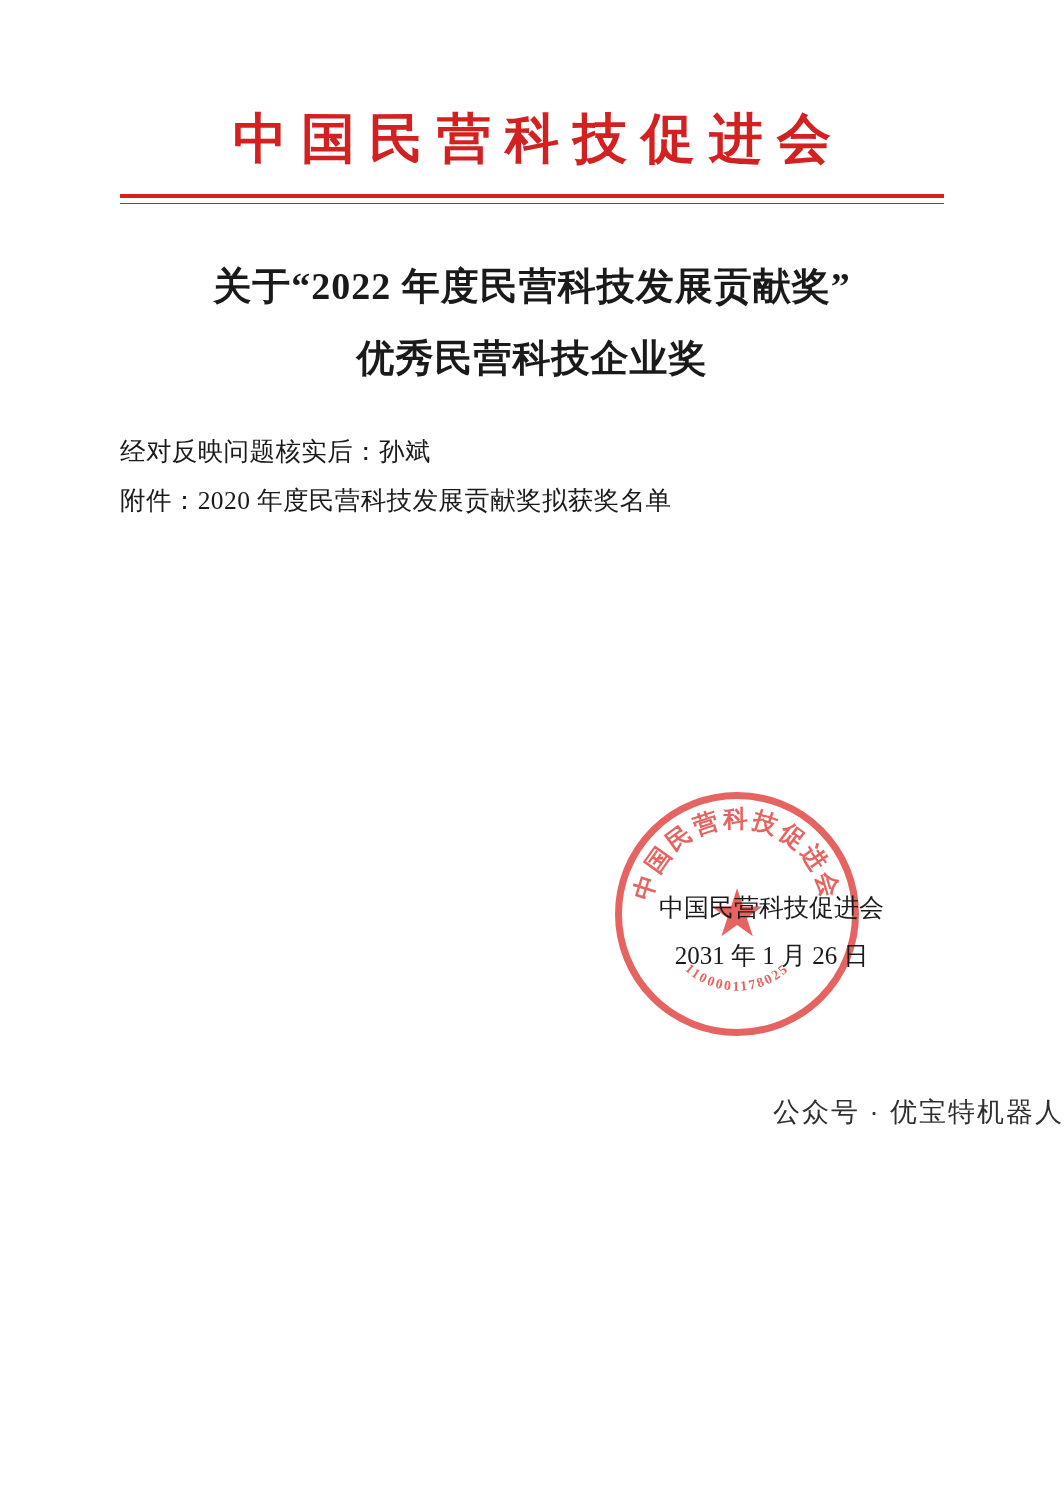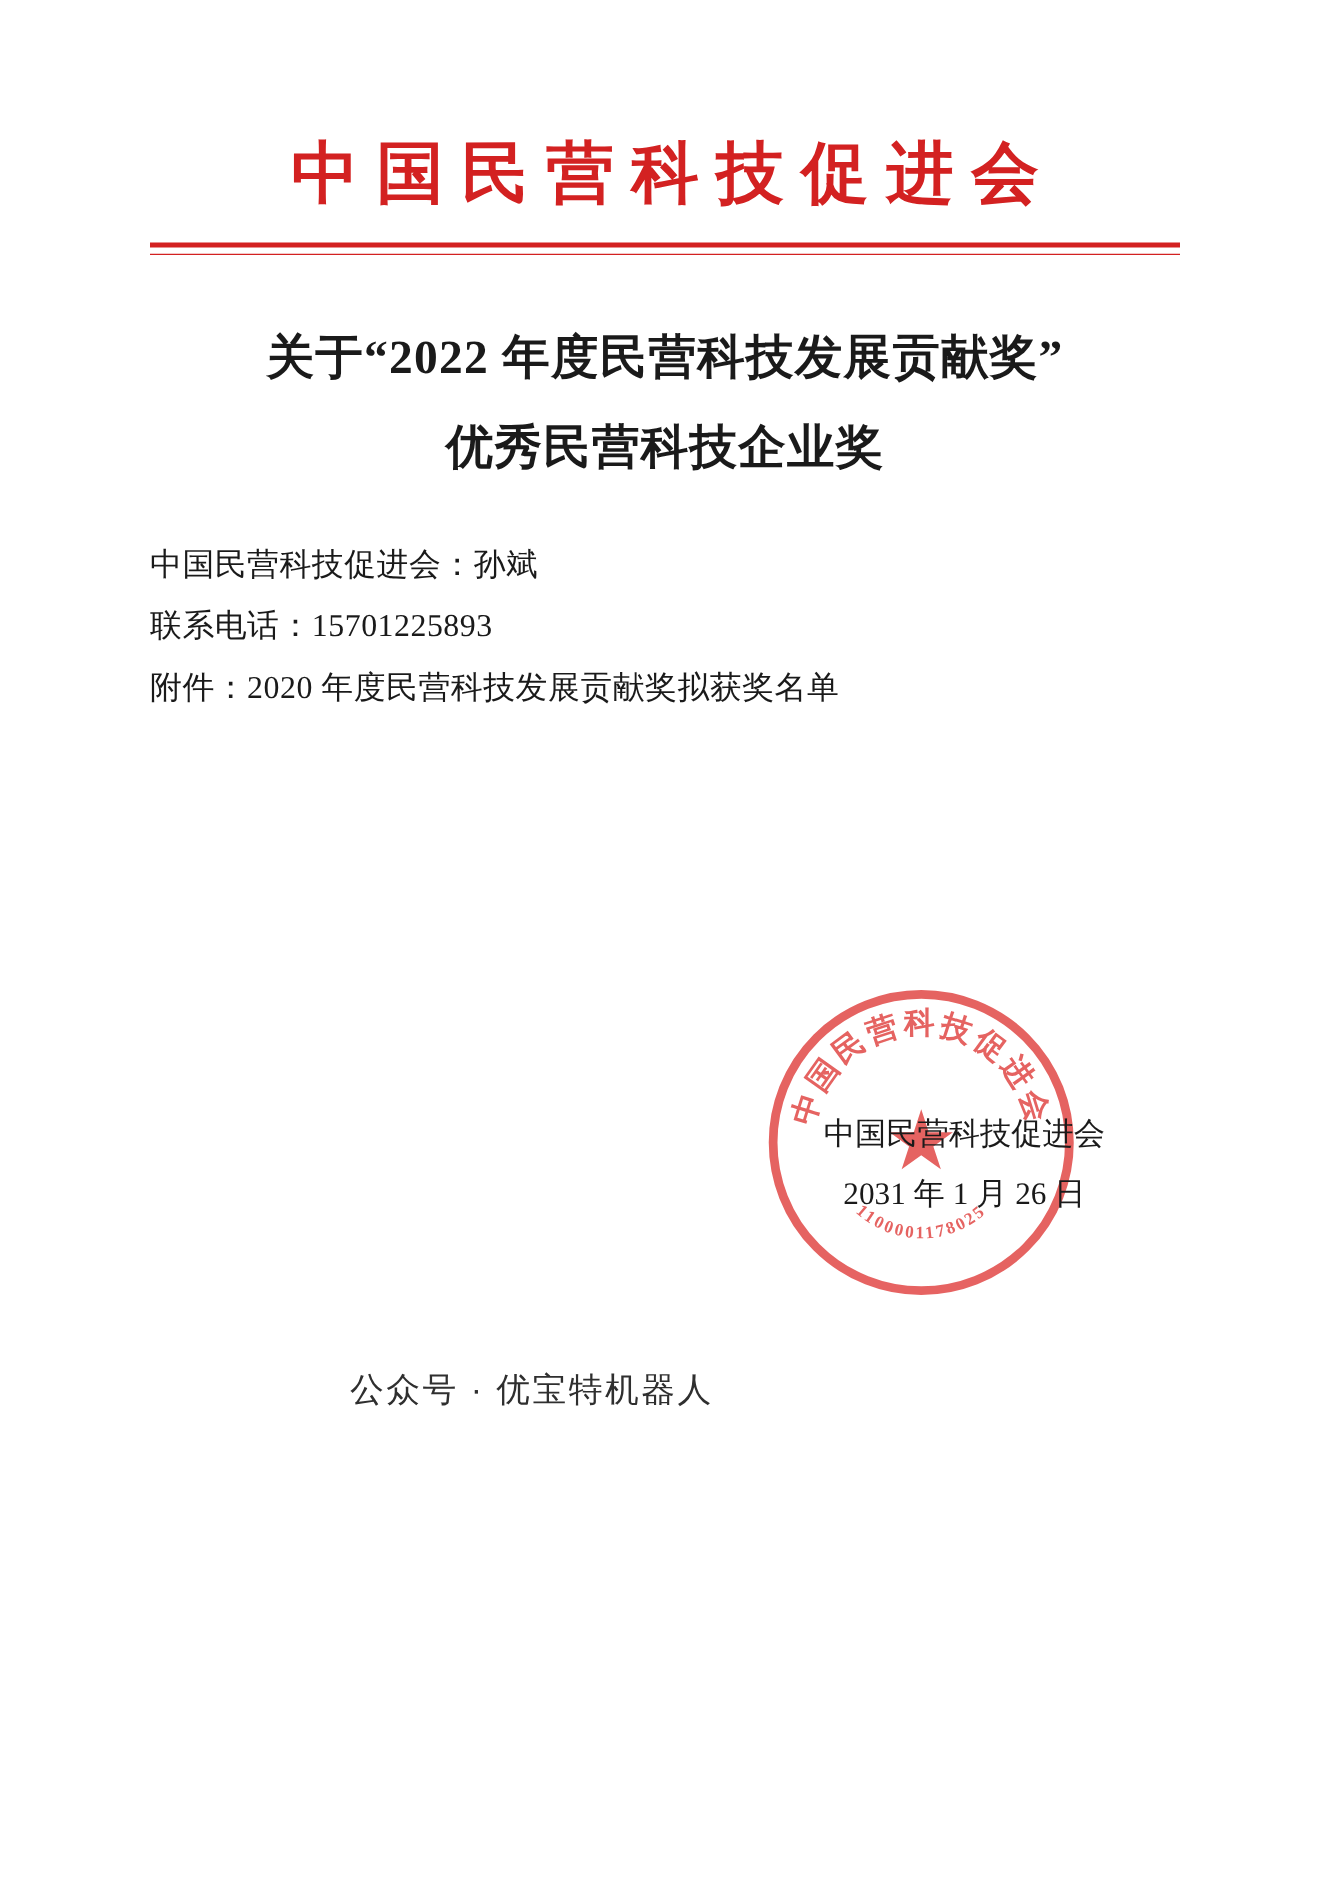--- a/index.html
+++ b/index.html
@@ -123,21 +123,21 @@
     font-family: "Liberation Serif", serif;
     font-weight: bold;
   }
 
   
   .footer-note {
     position: absolute;
     left: 0;
     right: 0;
     bottom: 26px;
-    text-align: left;
+    text-align: right;
     font-family: "Liberation Sans", sans-serif;
     font-size: 27px;
     color: #2f2f2f;
     letter-spacing: 2px;
     padding-left: 280px;
   }
 </style>
 </head>
 <body>
 
@@ -150,22 +150,21 @@
       <div class="rule-thin"></div>
     </div>
   </div>
 
   <div class="doc-title">
     <div>关于“2022 年度民营科技发展贡献奖”</div>
     <div>优秀民营科技企业奖</div>
   </div>
 
   <div class="body-text">
-    <p>中国民营科技促进会：孙斌</p>
-    <p>联系电话：15701225893</p>
+    <p>经对反映问题核实后：孙斌</p>
     <p>附件：2020 年度民营科技发展贡献奖拟获奖名单</p>
   </div>
 
   <div class="seal">
     <div class="seal-arc-text">
       <svg viewBox="0 0 216 216" aria-hidden="true">
         <defs>
           <path id="arcTop" d="M 26,108 A 82,82 0 0 1 190,108"></path>
           <path id="arcBottom" d="M 36,108 A 72,72 0 0 0 180,108"></path>
         </defs>

